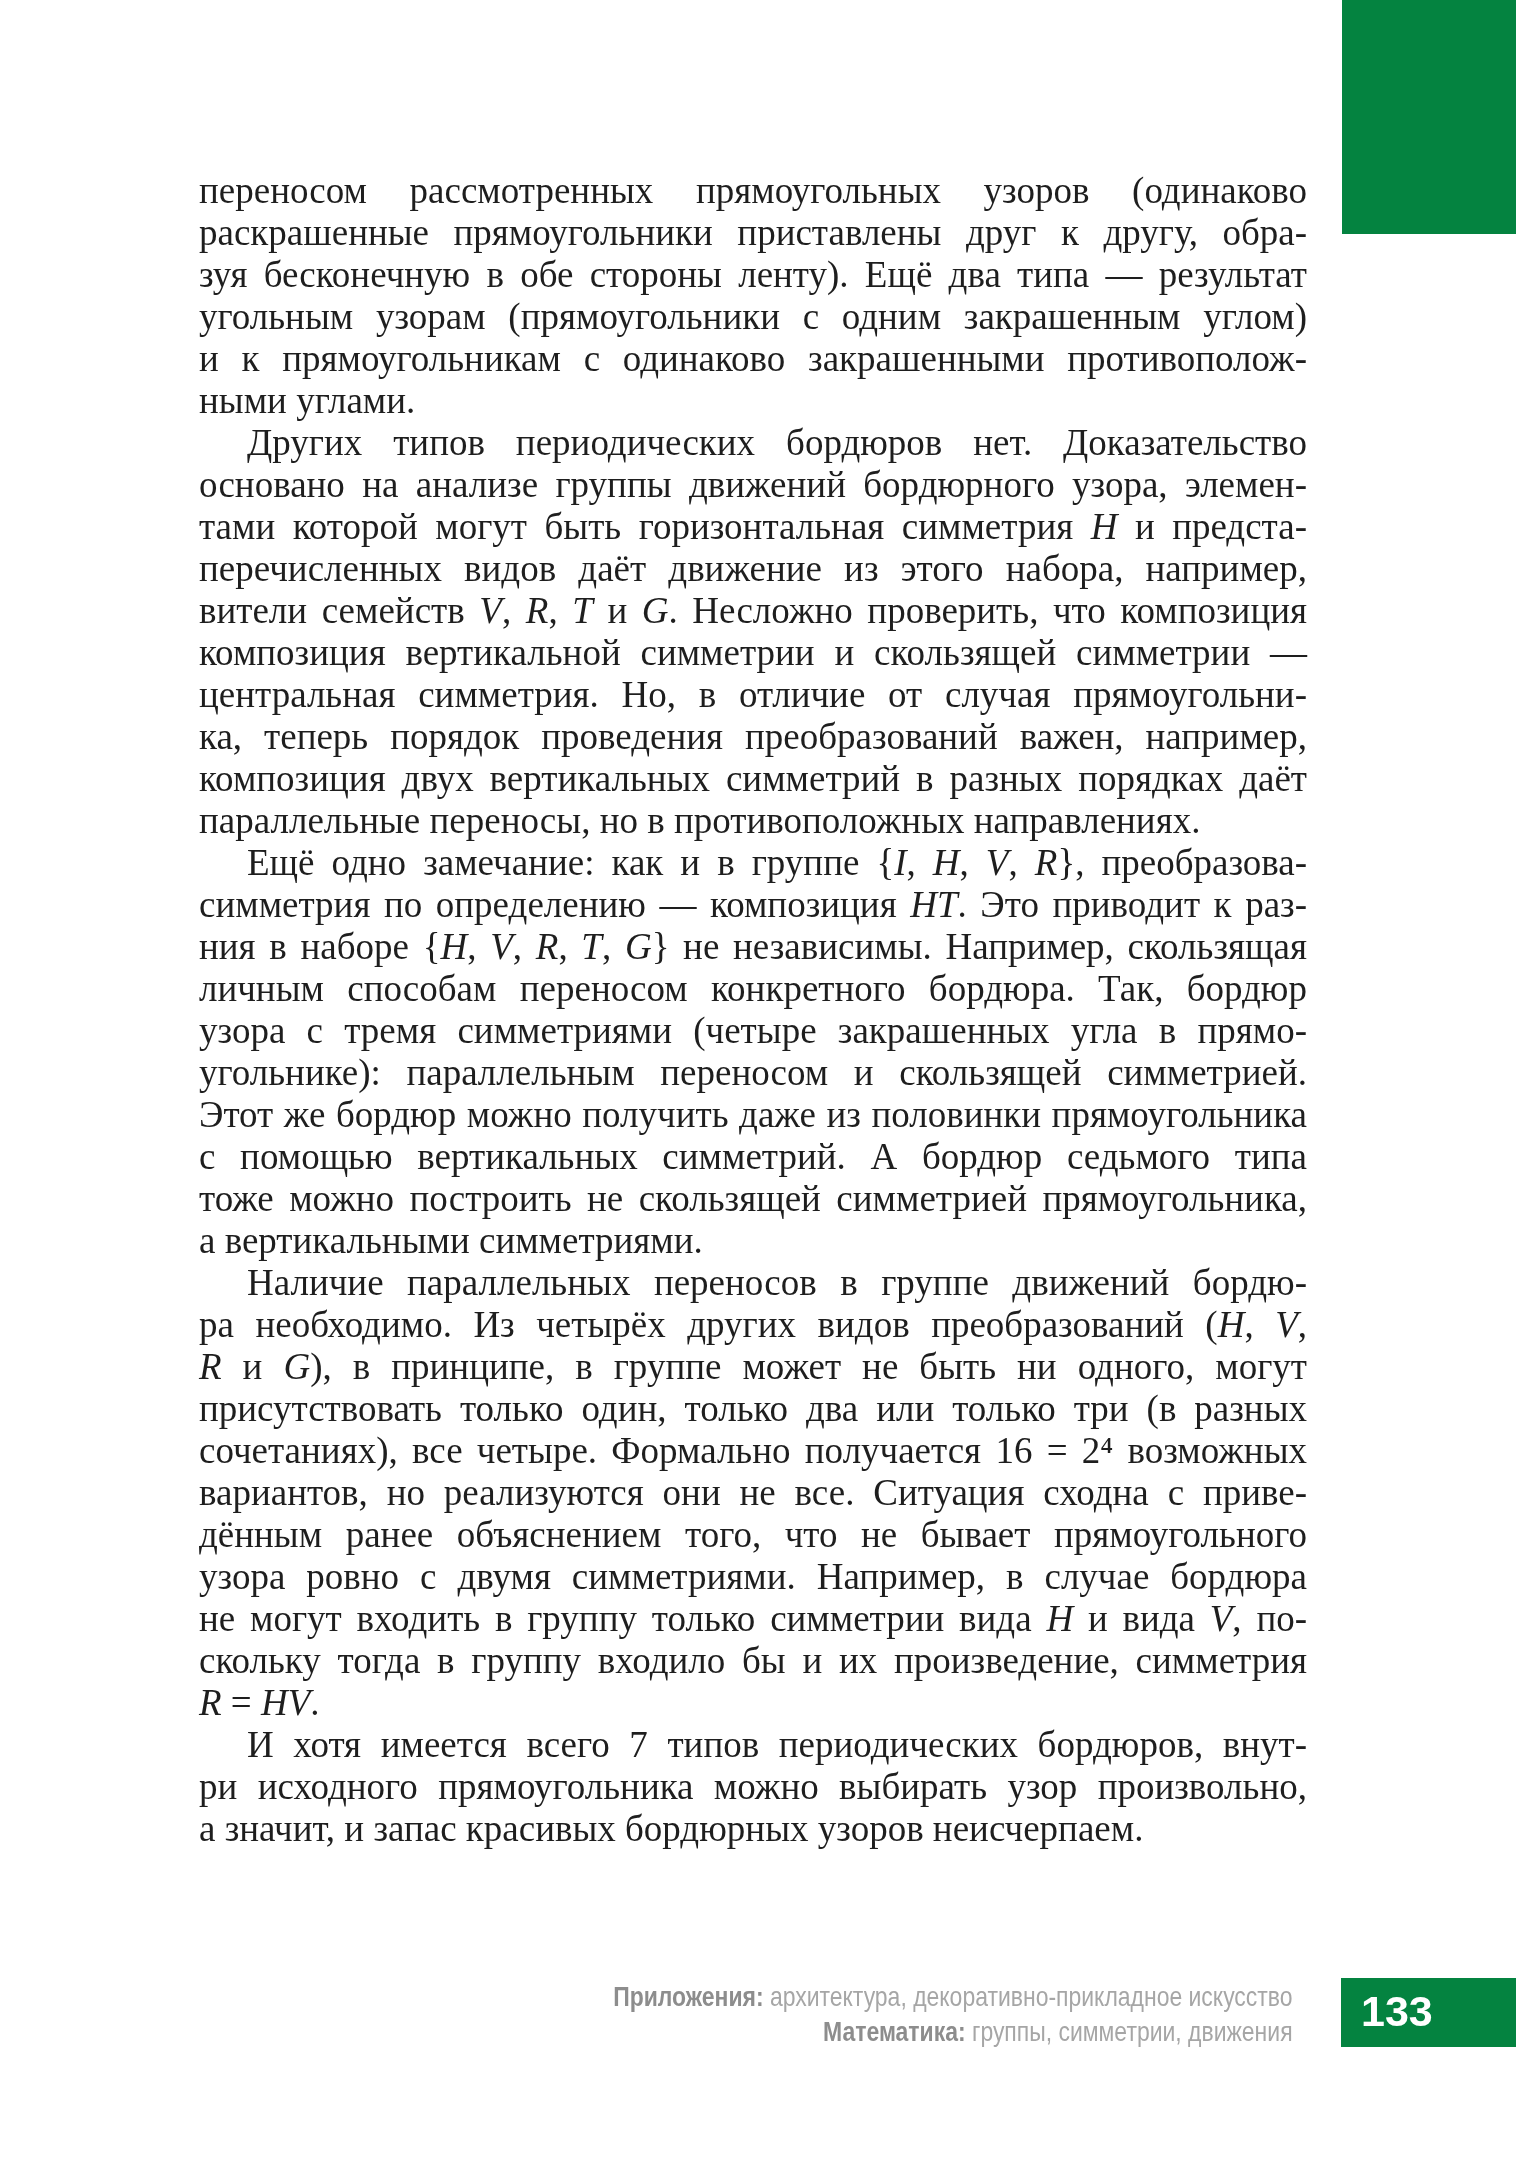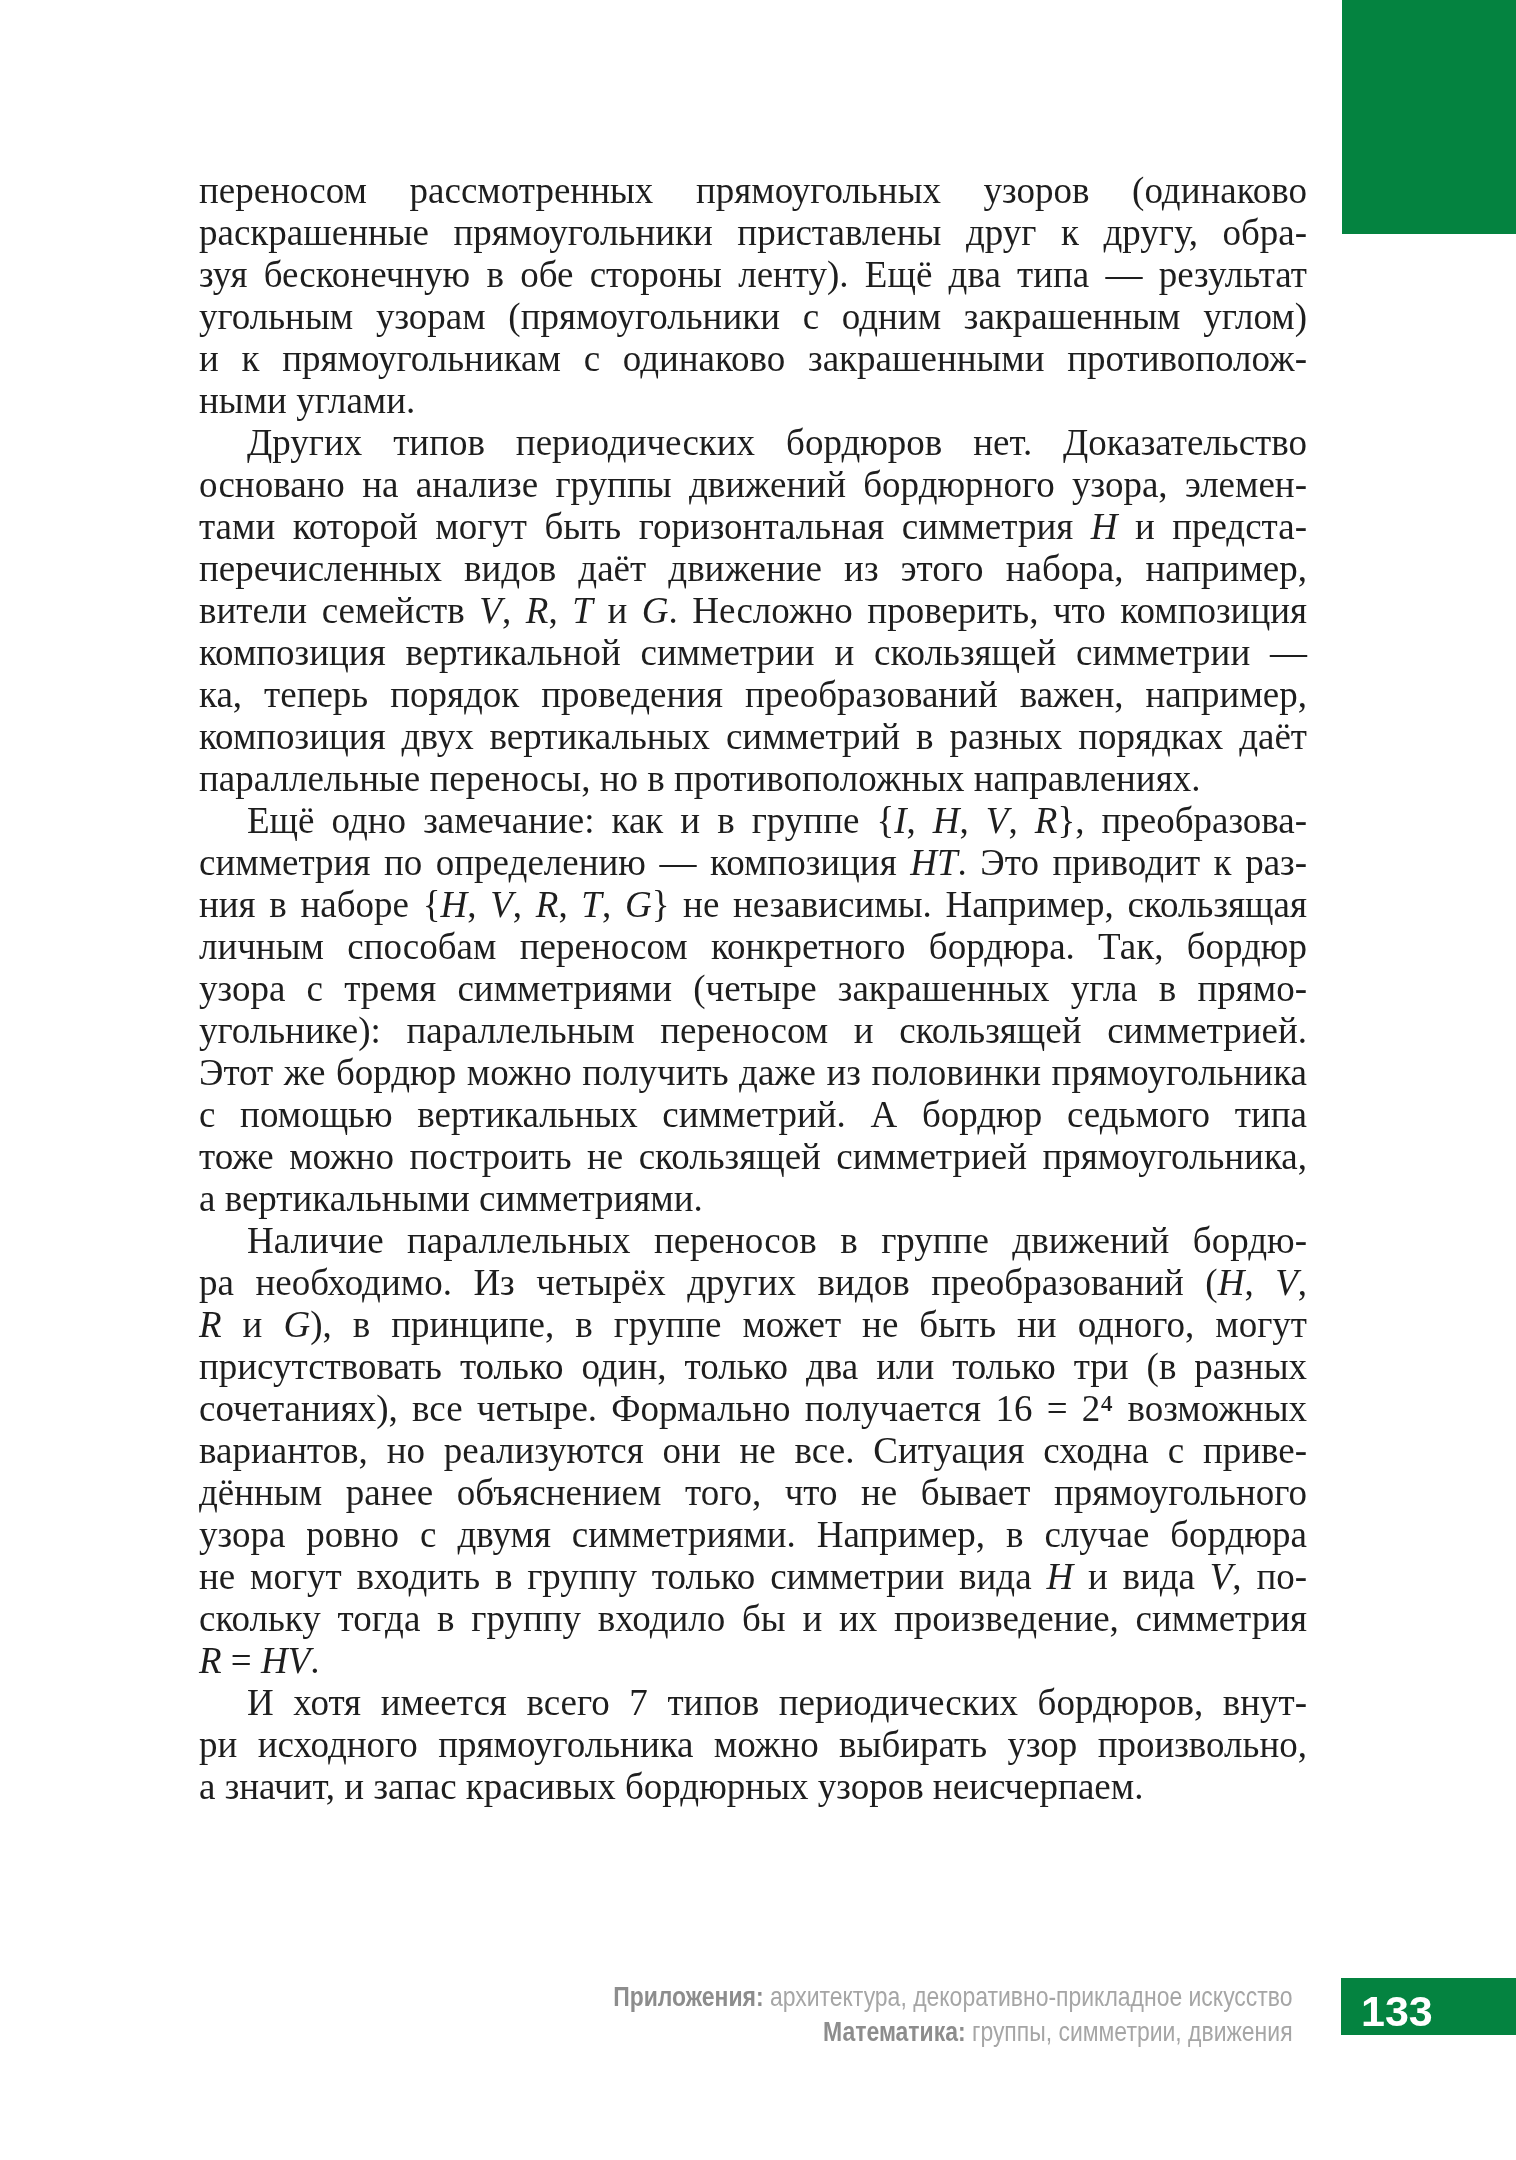--- a/index.html
+++ b/index.html
@@ -58,21 +58,21 @@
   .footer b {
     font-weight: bold;
     color: #8d8d8d;
   }
   
   .page-number {
     position: absolute;
     top: 1978px;
     left: 1341px;
     width: 175px;
-    height: 57px;
+    height: 69px;
     background: #048340;
     color: #ffffff;
     font-family: "Liberation Sans", "DejaVu Sans", sans-serif;
     font-weight: bold;
     font-size: 43px;
     line-height: 67px;
     padding-left: 20px;
     box-sizing: border-box;
   }
 </style>
@@ -92,20 +92,21 @@
         <div class="line">и к прямоугольникам с одинаково закрашенными противополож-</div>
         <div class="line last">ными углами.</div>
       </div>
       <div class="paragraph">
         <div class="line indent">Других типов периодических бордюров нет. Доказательство</div>
         <div class="line">основано на анализе группы движений бордюрного узора, элемен-</div>
         <div class="line">тами которой могут быть горизонтальная симметрия <i>H</i> и предста-</div>
         <div class="line">перечисленных видов даёт движение из этого набора, например,</div>
         <div class="line">вители семейств <i>V</i>, <i>R</i>, <i>T</i> и <i>G</i>. Несложно проверить, что композиция</div>
         <div class="line">композиция вертикальной симметрии и скользящей симметрии —</div>
+        <div class="line">центральная симметрия. Но, в отличие от случая прямоугольни-</div>
         <div class="line">ка, теперь порядок проведения преобразований важен, например,</div>
         <div class="line">композиция двух вертикальных симметрий в разных порядках даёт</div>
         <div class="line last">параллельные переносы, но в противоположных направлениях.</div>
       </div>
       <div class="paragraph">
         <div class="line indent">Ещё одно замечание: как и в группе {<i>I</i>, <i>H</i>, <i>V</i>, <i>R</i>}, преобразова-</div>
         <div class="line">симметрия по определению — композиция <i>HT</i>. Это приводит к раз-</div>
         <div class="line">ния в наборе {<i>H</i>, <i>V</i>, <i>R</i>, <i>T</i>, <i>G</i>} не независимы. Например, скользящая</div>
         <div class="line">личным способам переносом конкретного бордюра. Так, бордюр</div>
         <div class="line">узора с тремя симметриями (четыре закрашенных угла в прямо-</div>

